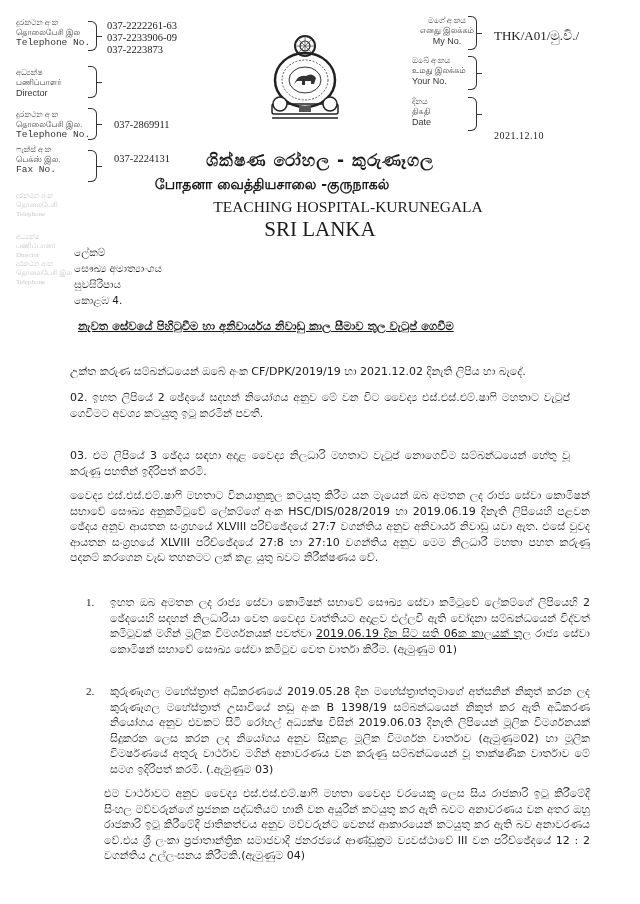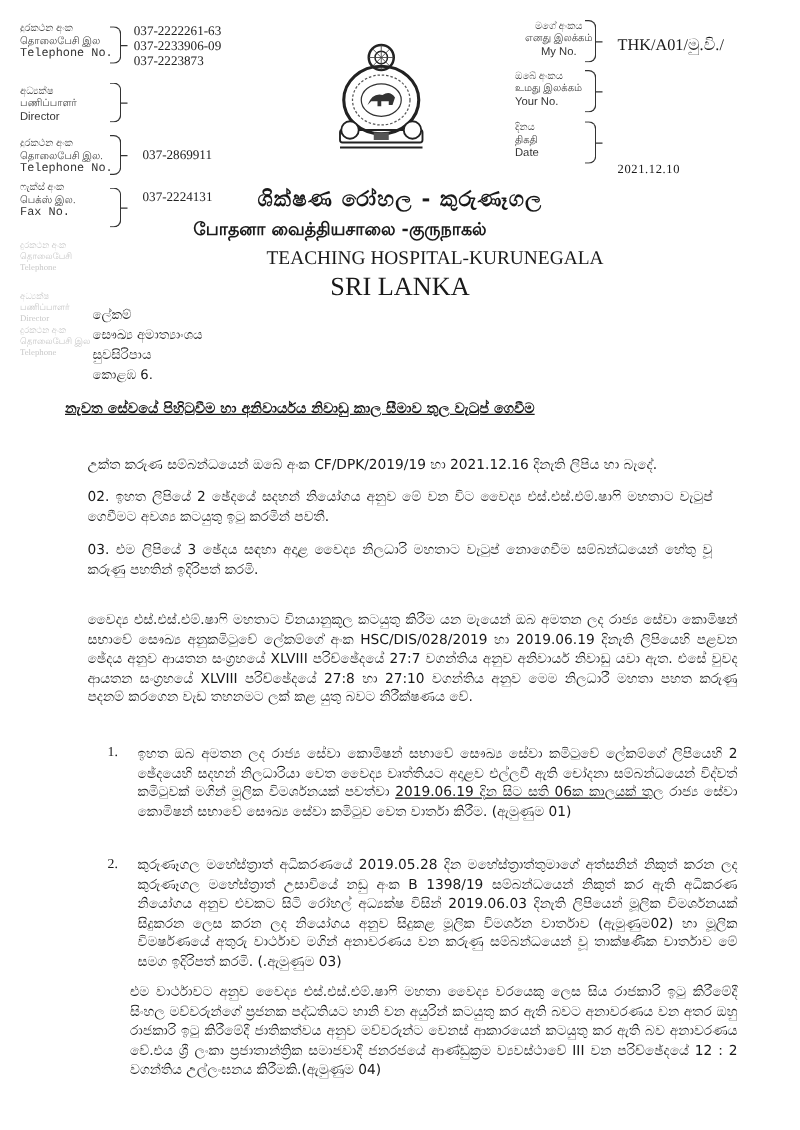--- a/index.html
+++ b/index.html
@@ -120,30 +120,30 @@
 
 <div class="abs head1 sans" style="top:150px;font-weight:bold;font-size:17px;">ශික්ෂණ රෝහල - කුරුණෑගල</div>
 <div class="abs head2 sans" style="top:176px;font-weight:bold;font-size:14px;">போதனா வைத்தியசாலை -குருநாகல்</div>
 <div class="abs head3" style="top:198px;font-size:15.5px;padding-left:28px;">TEACHING HOSPITAL-KURUNEGALA</div>
 <div class="abs head3" style="top:217px;font-size:21px;">SRI LANKA</div>
 
 <div class="abs sans" style="left:74px;top:244px;font-size:10.5px;line-height:16px;">
   <div>ලේකම්</div>
   <div>සෞඛ්‍ය අමාත්‍යාංශය</div>
   <div>සුවසිරිපාය</div>
-  <div>කොළඹ 6.</div>
+  <div>කොළඹ 4.</div>
 </div>
 
-<div class="abs subj" style="left:52px;top:314px;width:520px;">
+<div class="abs subj" style="left:78px;top:314px;width:520px;">
   <div>නැවත සේවයේ පිහිටුවීම හා අනිවාර්යය නිවාඩු කාල සීමාව තුල වැටුප් ගෙවීම</div>
 </div>
 
-<div class="abs p" style="left:70px;top:364px;width:540px;">උක්ත කරුණ සම්බන්ධයෙන් ඔබේ අංක CF/DPK/2019/19 හා 2021.12.16 දිනැති ලිපිය හා බැදේ.</div>
+<div class="abs p" style="left:70px;top:364px;width:540px;">උක්ත කරුණ සම්බන්ධයෙන් ඔබේ අංක CF/DPK/2019/19 හා 2021.12.02 දිනැති ලිපිය හා බැදේ.</div>
 <div class="abs p" style="left:70px;top:390px;width:500px;">02. ඉහත ලිපියේ 2 ඡේදයේ සදහන් නියෝගය අනුව මේ වන විට වෛද්‍ය එස්.එස්.එම්.ෂාෆි මහතාට වැටුප් ගෙවීමට අවශ්‍ය කටයුතු ඉටු කරමින් පවතී.</div>
-<div class="abs p" style="left:70px;top:432px;width:500px;">03. එම ලිපියේ 3 ඡේදය සඳහා අදාළ වෛද්‍ය නිලධාරි මහතාට වැටුප් නොගෙවීම සම්බන්ධයෙන් හේතු වූ කරුණු පහතින් ඉදිරිපත් කරමි.</div>
+<div class="abs p" style="left:70px;top:448px;width:500px;">03. එම ලිපියේ 3 ඡේදය සඳහා අදාළ වෛද්‍ය නිලධාරි මහතාට වැටුප් නොගෙවීම සම්බන්ධයෙන් හේතු වූ කරුණු පහතින් ඉදිරිපත් කරමි.</div>
 <div class="abs p" style="left:70px;top:488px;width:520px;">වෛද්‍ය එස්.එස්.එම්.ෂාෆි මහතාට විනයානුකූල කටයුතු කිරීම යන මැයෙන් ඔබ අමතන ලද රාජ්‍ය සේවා කොමිෂන් සභාවේ සෞඛ්‍ය අනුකමිටුවේ ලේකම්ගේ අංක HSC/DIS/028/2019 හා 2019.06.19 දිනැති ලිපියෙහි පළවන ඡේදය අනුව ආයතන සංග්‍රහයේ XLVIII පරිච්ඡේදයේ 27:7 වගන්තිය අනුව අනිවාර්ය නිවාඩු යවා ඇත. එසේ වුවද ආයතන සංග්‍රහයේ XLVIII පරිච්ඡේදයේ 27:8 හා 27:10 වගන්තිය අනුව මෙම නිලධාරී මහතා පහත කරුණු පදනම් කරගෙන වැඩ තහනමට ලක් කළ යුතු බවට නිරීක්ෂණය වේ.</div>
 
 <div class="abs num" style="left:86px;top:596px;">1.</div>
 <div class="abs p" style="left:110px;top:595px;width:480px;">
   <span>ඉහත ඔබ අමතන ලද රාජ්‍ය සේවා කොමිෂන් සභාවේ සෞඛ්‍ය සේවා කමිටුවේ ලේකම්ගේ ලිපියෙහි 2 ඡේදයෙහි සදහන් නිලධාරියා වෙත වෛද්‍ය වෘත්තියට අදාළව එල්ලවී ඇති චෝදනා සම්බන්ධයෙන් විද්වත් කමිටුවක් මගින් මූලික විමර්ශනයක් පවත්වා </span><span class="u">2019.06.19 දින සිට සති 06ක කාලයක් තුල</span><span> රාජ්‍ය සේවා කොමිෂන් සභාවේ සෞඛ්‍ය සේවා කමිටුව වෙත වාර්තා කිරීම. (ඇමුණුම 01)</span>
 </div>
 
 <div class="abs num" style="left:86px;top:685px;">2.</div>
 <div class="abs p" style="left:110px;top:684px;width:480px;">කුරුණෑගල මහේස්ත්‍රාත් අධිකරණයේ 2019.05.28 දින මහේස්ත්‍රාත්තුමාගේ අත්සනින් නිකුත් කරන ලද කුරුණෑගල මහේස්ත්‍රාත් උසාවියේ නඩු අංක B 1398/19 සම්බන්ධයෙන් නිකුත් කර ඇති අධිකරණ නියෝගය අනුව එවකට සිටි රෝහල් අධ්‍යක්ෂ විසින් 2019.06.03 දිනැති ලිපියෙන් මූලික විමර්ශනයක් සිදුකරන ලෙස කරන ලද නියෝගය අනුව සිදුකළ මූලික විමර්ශන වාර්තාව (ඇමුණුම02) හා මූලික විමර්ෂණයේ අතුරු වාර්ථාව මගින් අනාවරණය වන කරුණු සම්බන්ධයෙන් වූ තාක්ෂණික වාර්තාව මේ සමග ඉදිරිපත් කරමි. (.ඇමුණුම 03)</div>
 

